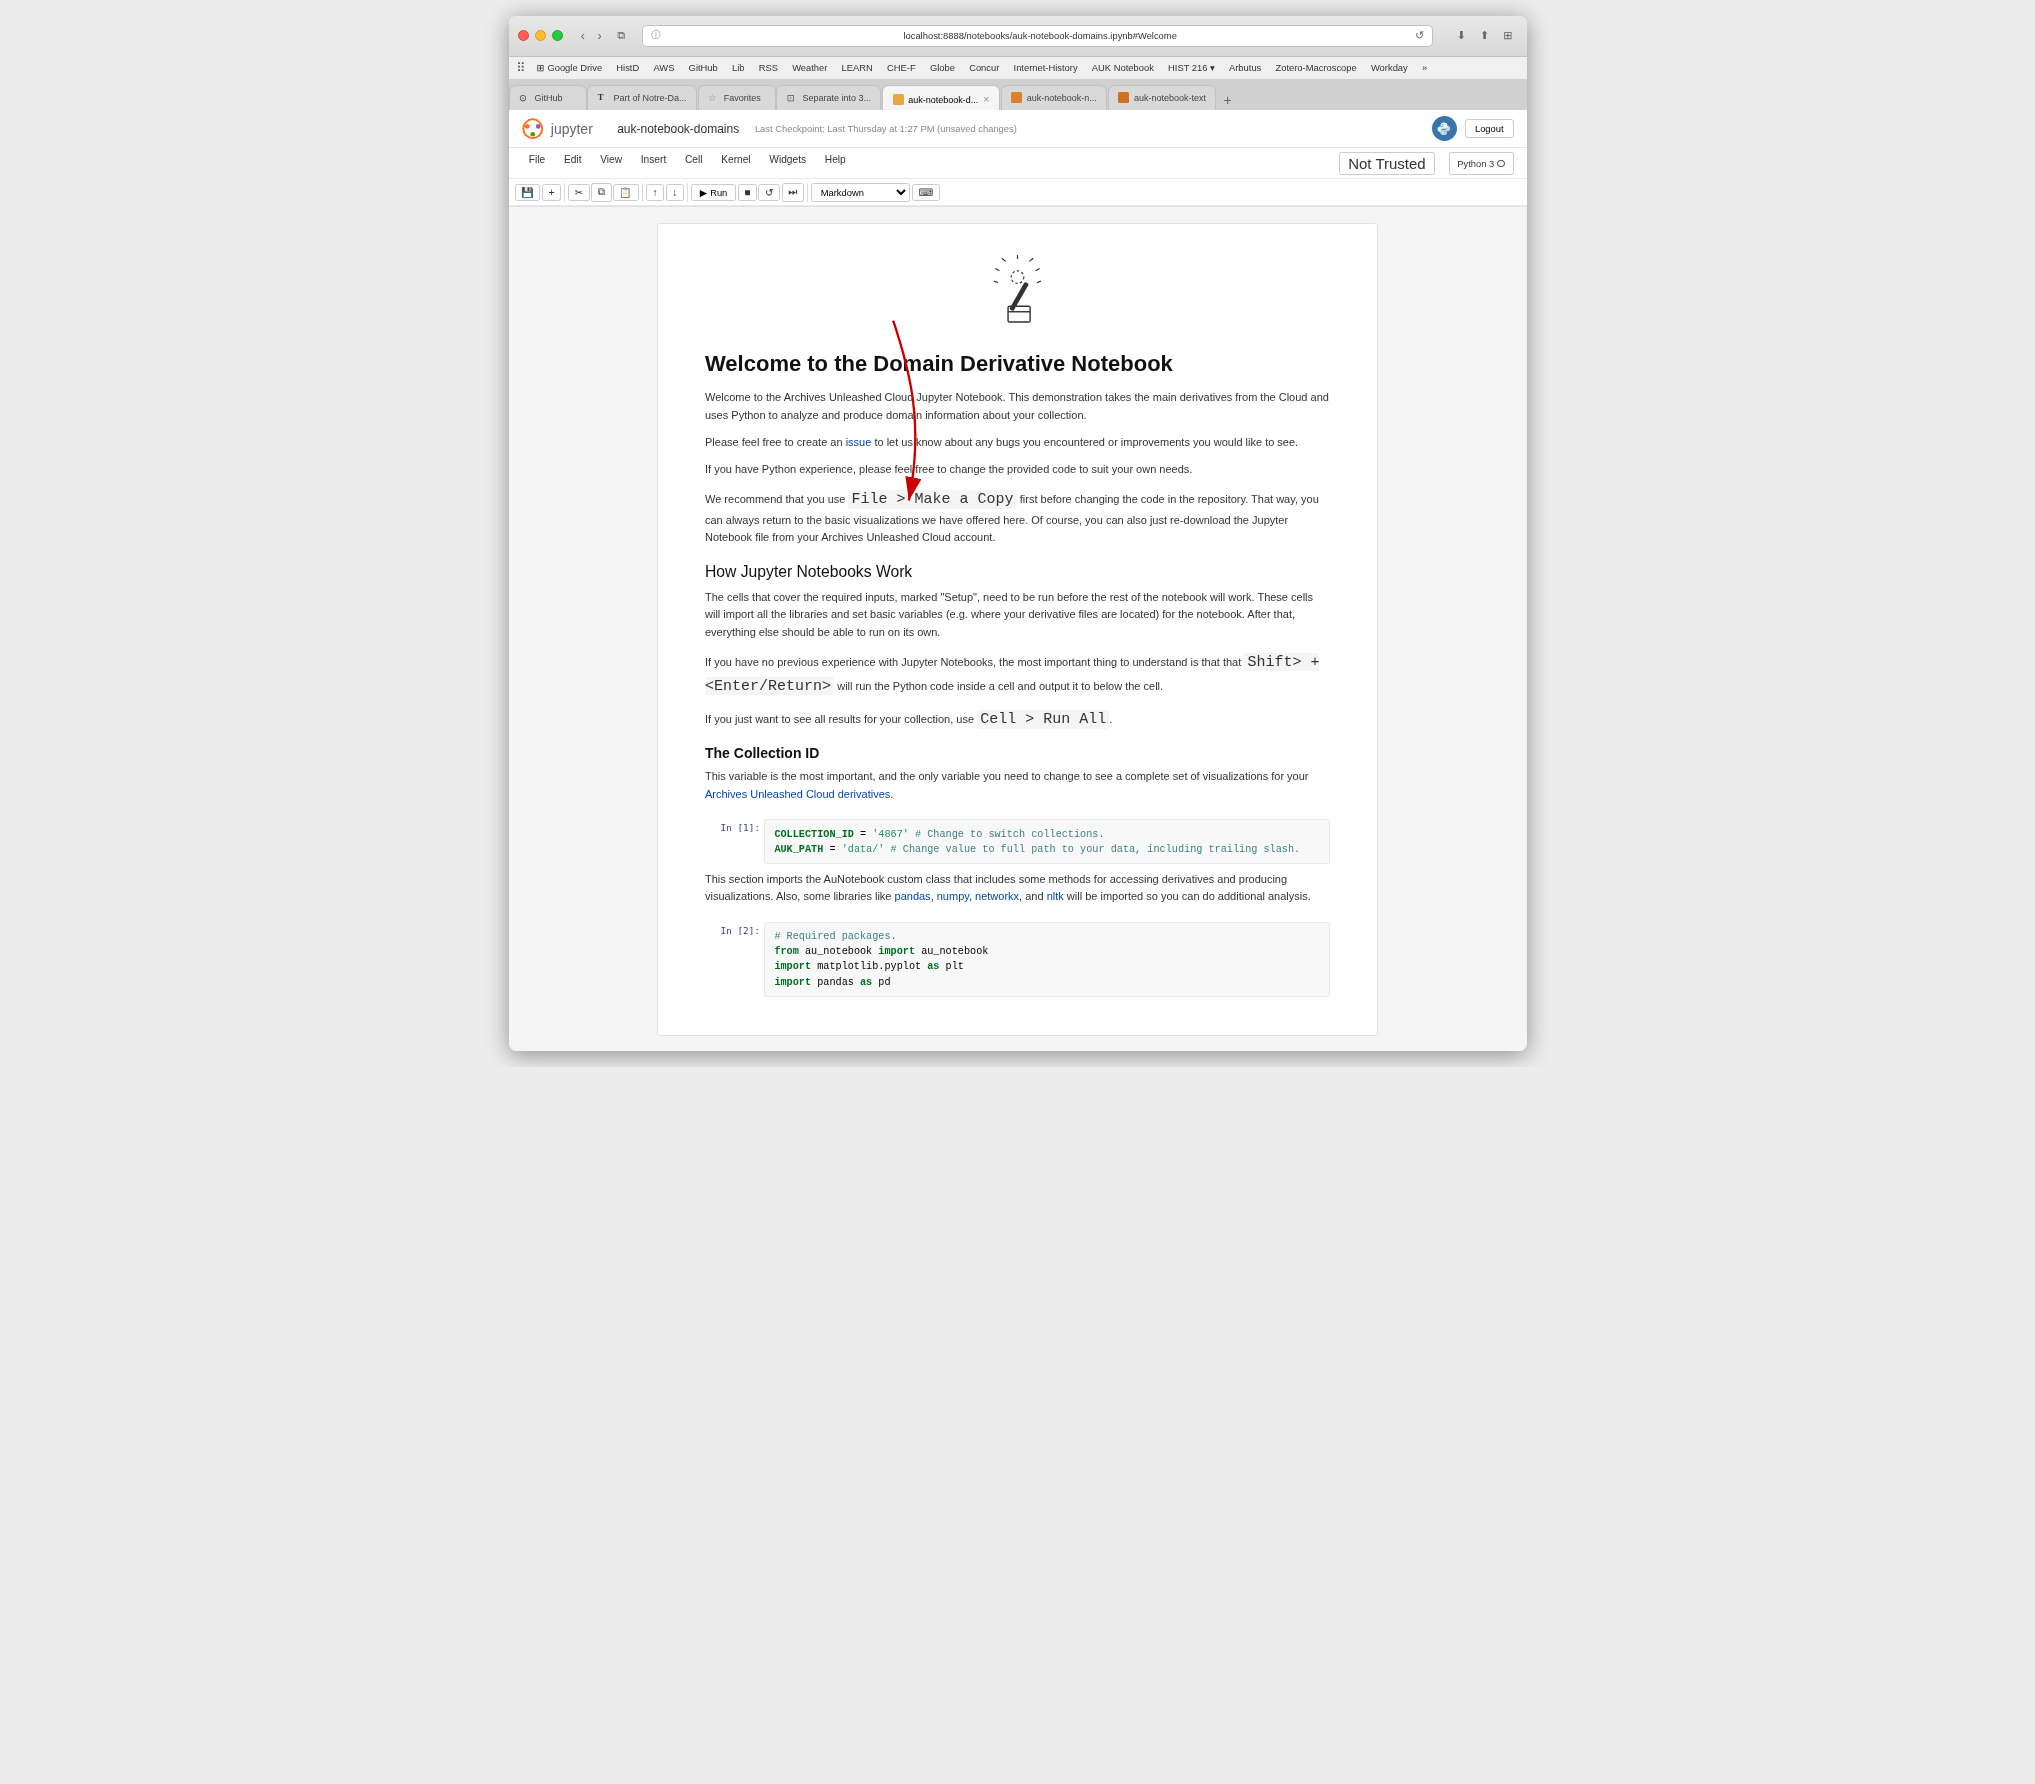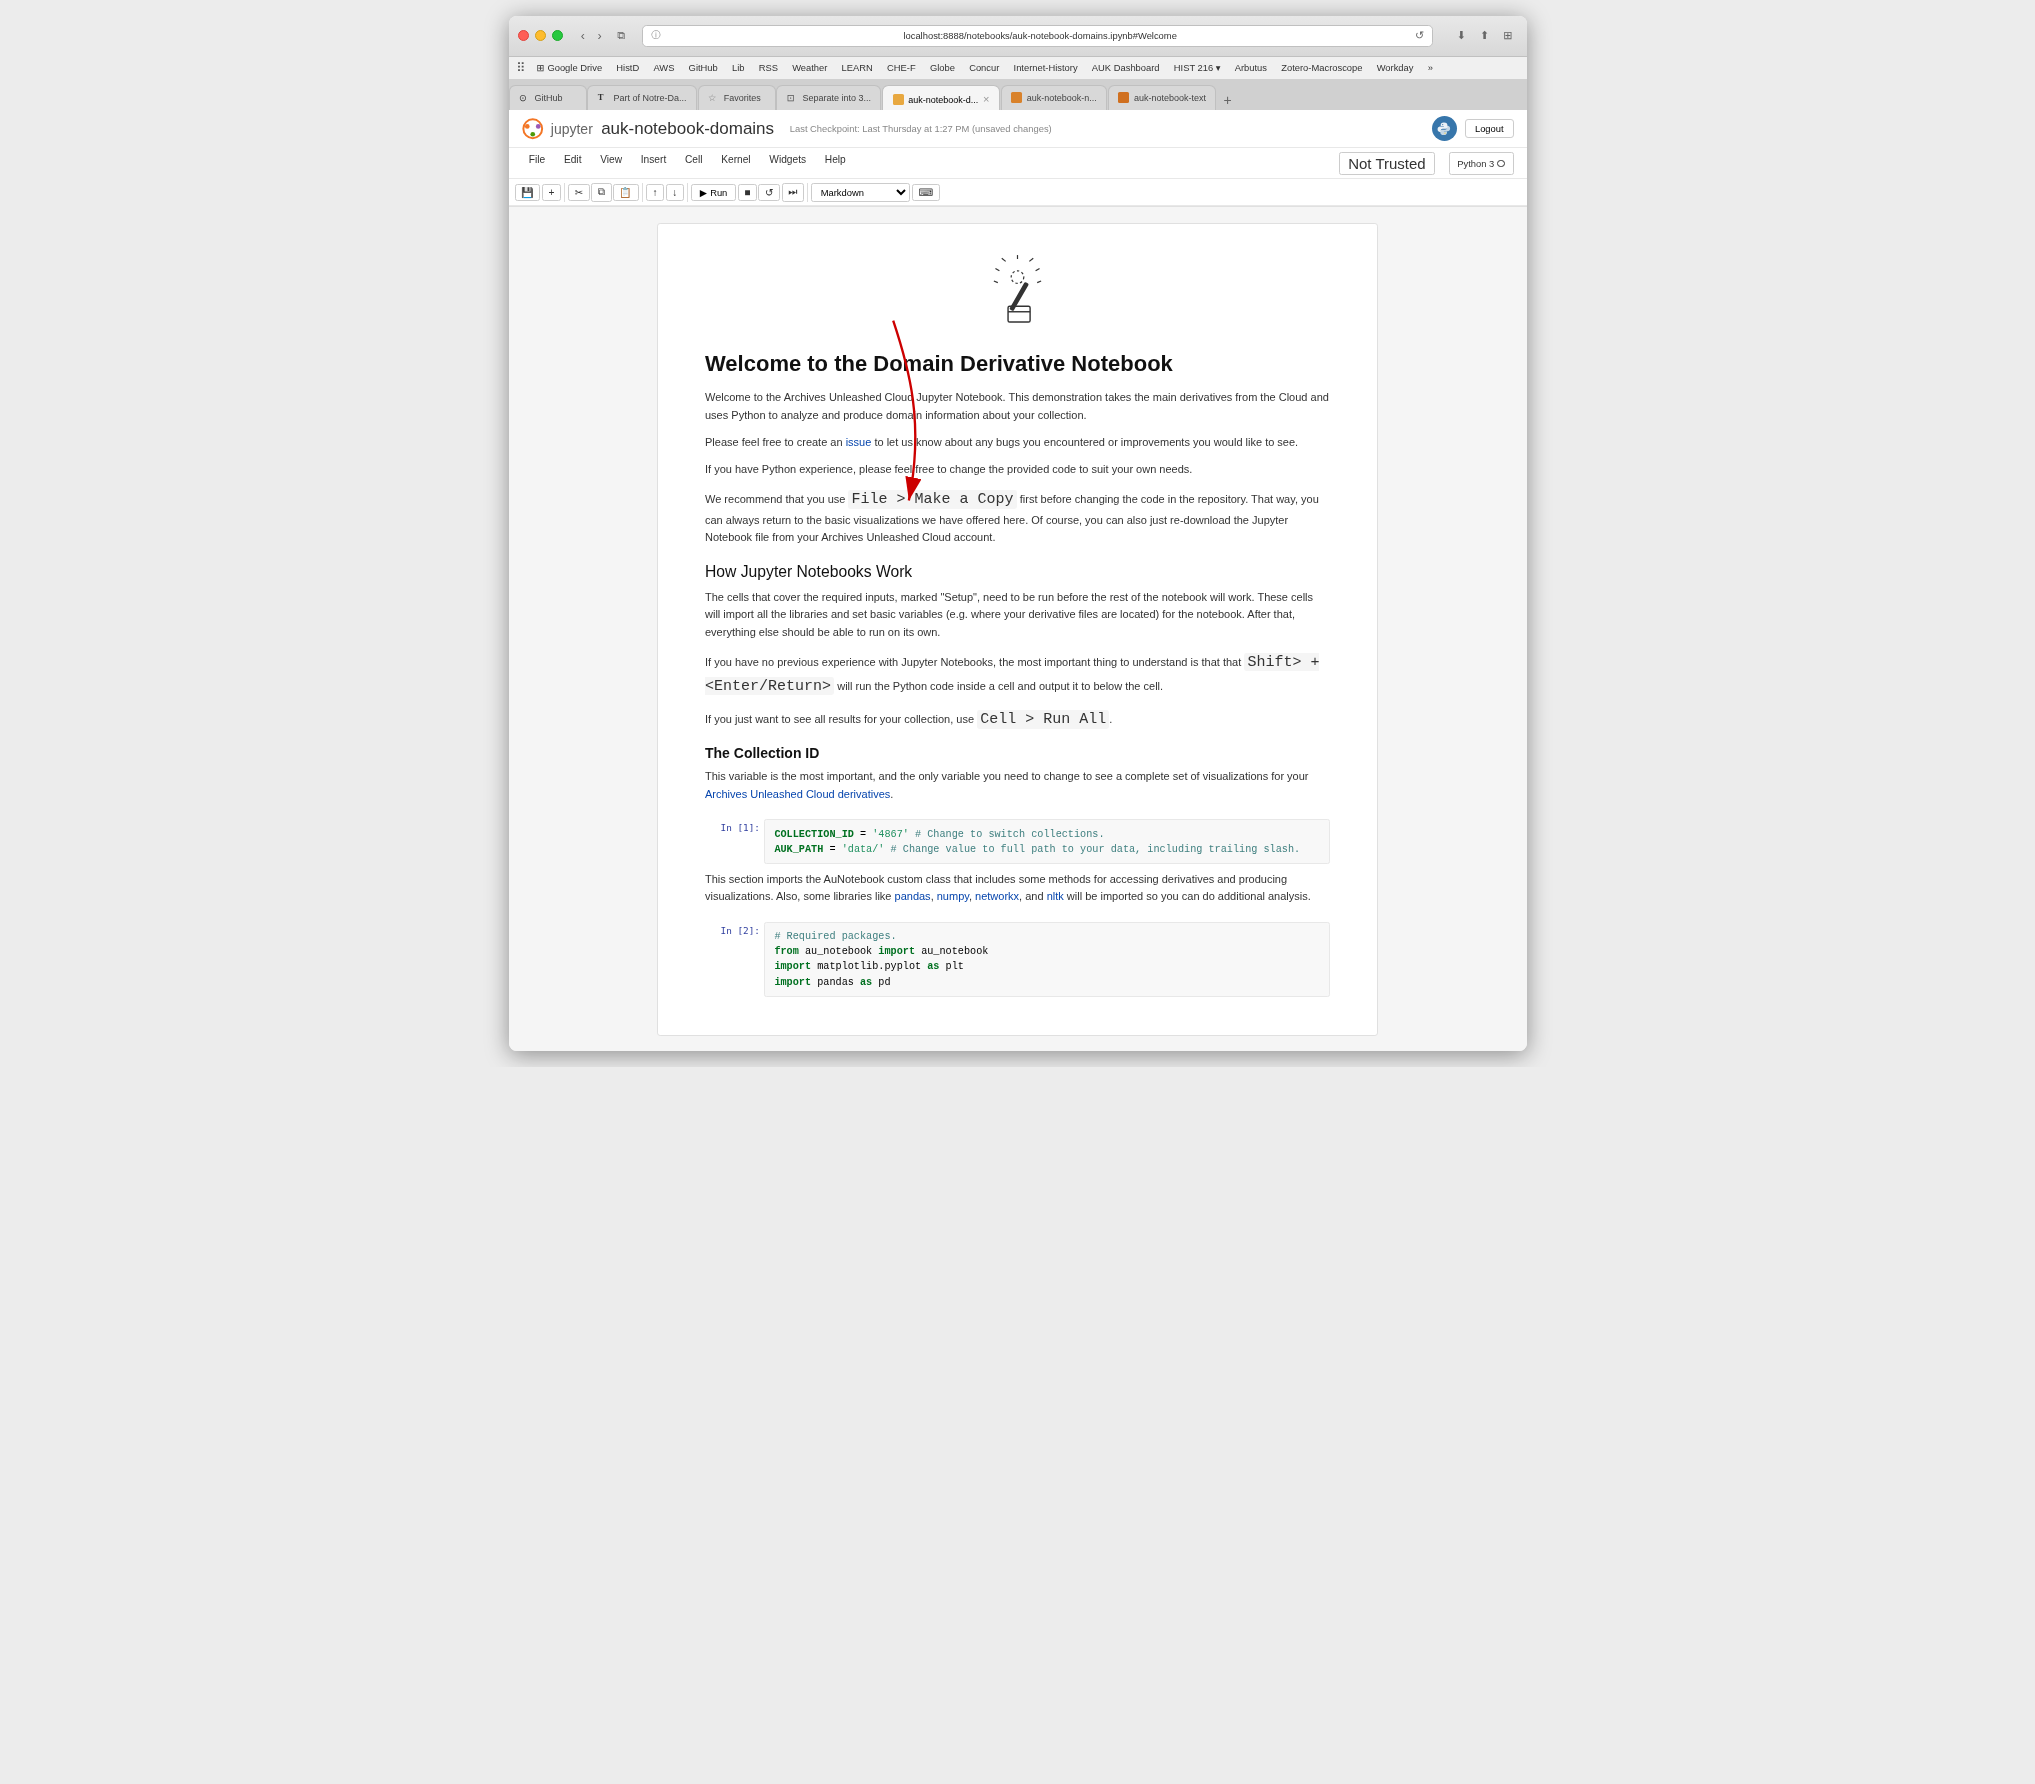--- a/index.html
+++ b/index.html
@@ -151,21 +151,21 @@
     <div class="bookmark-item">
         <span>Globe</span>
       </div>
     <div class="bookmark-item">
         <span>Concur</span>
       </div>
     <div class="bookmark-item">
         <span>Internet-History</span>
       </div>
     <div class="bookmark-item">
-        <span>AUK Dashboard</span>
+        <span>AUK Notebook</span>
       </div>
     <div class="bookmark-item">
         <span>HIST 216 ▾</span>
       </div>
     <div class="bookmark-item">
         <span>Arbutus</span>
       </div>
     <div class="bookmark-item">
         <span>Zotero-Macroscope</span>
       </div>
@@ -213,21 +213,21 @@
   <div class="jupyter-header">
     <div class="jupyter-brand">
       <div class="jupyter-logo">
         <svg width="23.5" height="23.5" viewBox="0 0 30 30">
           <circle cx="15" cy="15" r="12" fill="none" stroke="#f37626" stroke-width="2.5"></circle>
           <circle cx="8" cy="12" r="3" fill="#f37626"></circle>
           <circle cx="22" cy="12" r="3" fill="#9b59b6"></circle>
           <circle cx="15" cy="22" r="3" fill="#4e9a06"></circle>
         </svg>
         <span style="font-size:14px;color:#666;font-weight:300;">jupyter</span>
-        <span style="font-size:17px;color:#333;margin-left:2px;font-weight:500;">auk-notebook-domains</span>
+        <span style="font-size:12px;color:#333;margin-left:18px;font-weight:500;">auk-notebook-domains</span>
         <span style="font-size:9.4px;color:#888;margin-left:9.4px;">Last Checkpoint: Last Thursday at 1:27 PM  (unsaved changes)</span>
       </div>
       <div class="jupyter-brand-right">
         <div class="python-icon">
           <svg width="15.7" height="15.7" viewBox="0 0 20 20">
             <path d="M10 2C7 2 6 3.5 6 5v1.5h4v.5H5C3.5 7 2 8 2 10.5s1.5 3.5 3 3.5h1V12.5c0-1.5 1-2.5 2.5-2.5h4c1.2 0 2-1 2-2V5c0-1.5-1-3-4.5-3z" fill="white" opacity="0.9"></path>
             <circle cx="8.5" cy="4.5" r="0.8" fill="#3776ab"></circle>
             <path d="M10 18c3 0 4-1.5 4-3v-1.5h-4v-.5h5c1.5 0 3-1 3-3.5s-1.5-3.5-3-3.5h-1V8.5c0 1.5-1 2.5-2.5 2.5h-4c-1.2 0-2 1-2 2V15c0 1.5 1 3 4.5 3z" fill="white" opacity="0.7"></path>
             <circle cx="11.5" cy="15.5" r="0.8" fill="#ffd43b"></circle>
           </svg>

